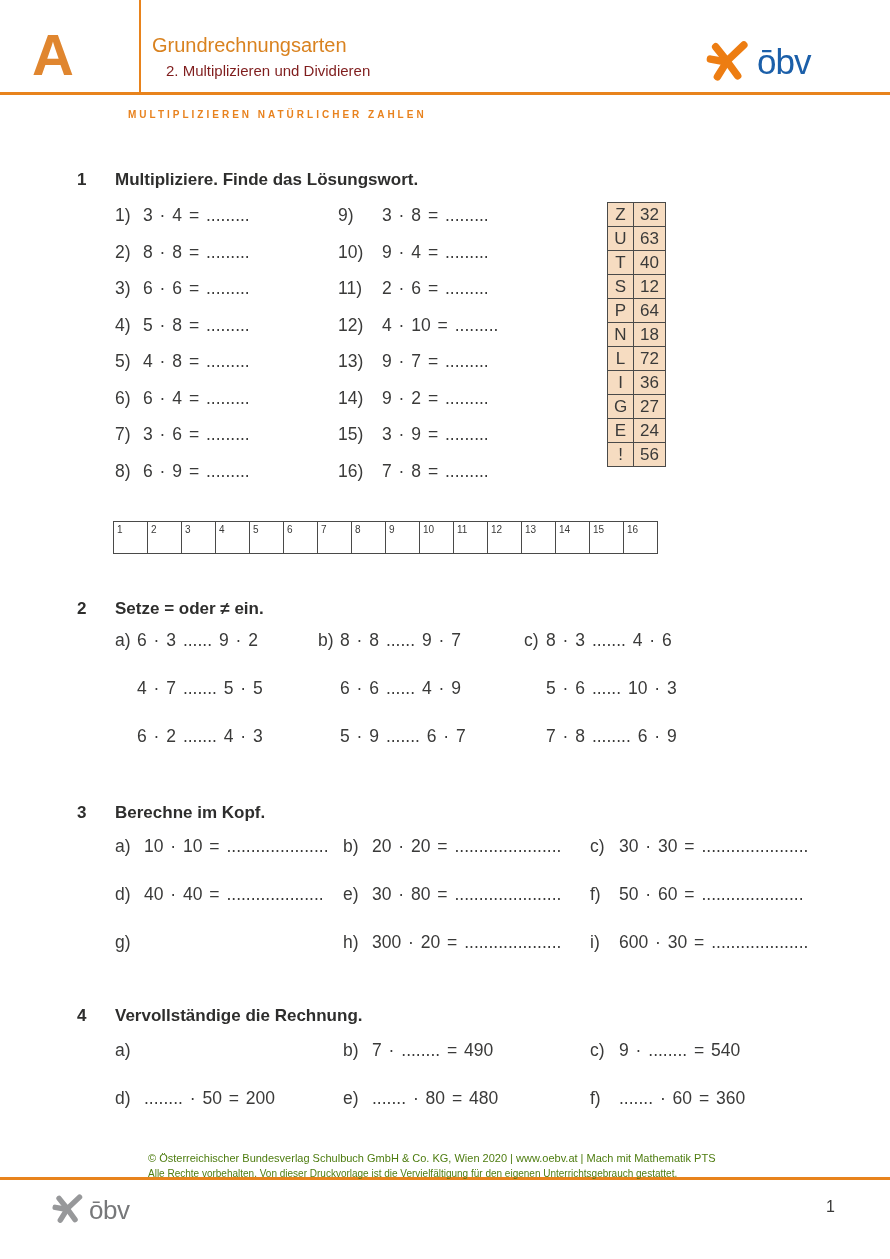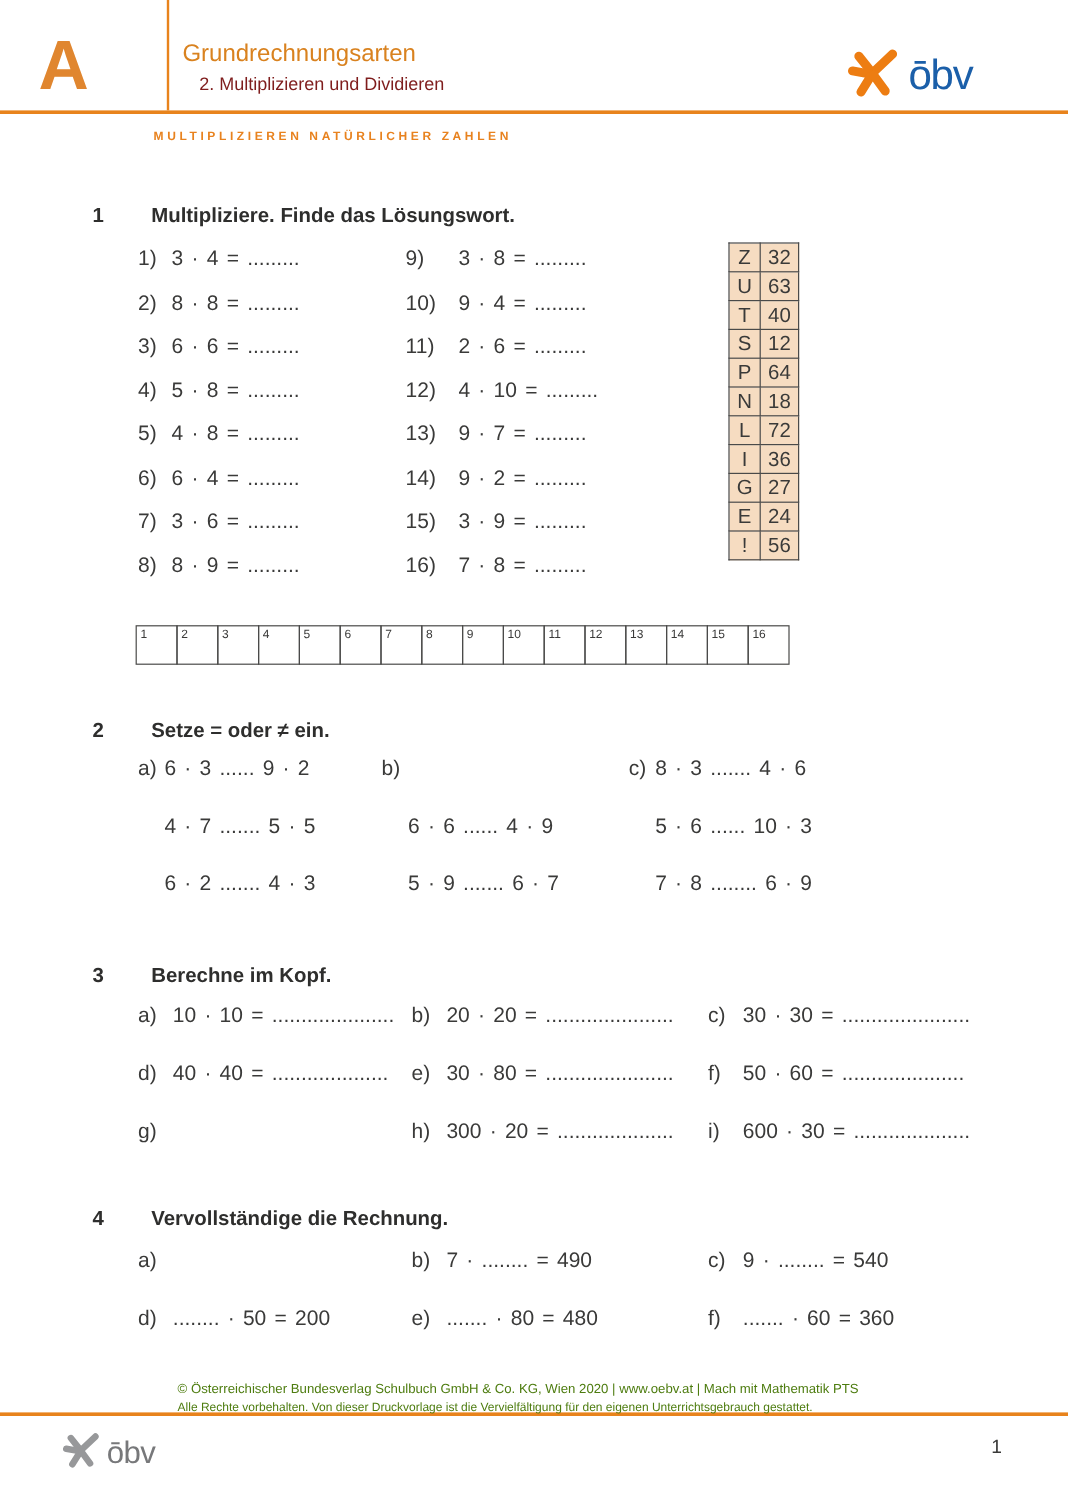--- a/index.html
+++ b/index.html
@@ -18,21 +18,21 @@
   .logo     { position:absolute; display:flex; align-items:center; }
   .logo-header { left:706px; top:38px; gap:7px; }
   .logo-header .logo-text { font-size:35px; color:#1b5fa9; font-weight:500; letter-spacing:-1px; }
   .logo-footer { left:52px; top:1192px; gap:5px; }
   .logo-footer .logo-text { font-size:26px; color:#77787a; font-weight:500; letter-spacing:-0.5px; }
   
   .section-heading { position:absolute; left:115px; top:109px; font-size:10px; font-weight:bold;
                      letter-spacing:3px; color:#e8821e;margin-left:13px; }
   
   .ex-num   { position:absolute; left:77px; font-size:17px; font-weight:bold; color:#2e2e2d; }
-  .ex-title { position:absolute; left:115px; font-size:17px; font-weight:bold; color:#2e2e2d;margin-left:11px; }
+  .ex-title { position:absolute; left:115px; font-size:17px; font-weight:bold; color:#2e2e2d; }
   .prob-col { position:absolute; display:flex; flex-direction:column; }
   .prob { height:36.5px; display:flex; font-size:17.5px; word-spacing:2px; }
   .prob .num  { flex:none; }
   .col-left .num  { width:28px; }
   .col-right .num { width:44px; }
   
   .letter-table { position:absolute; left:607px; top:202px; border-collapse:collapse; }
   .letter-table td { border:1px solid #4a4a49; background:#f6dcc1; width:26px; height:24px;
                      text-align:center; font-size:17px; color:#3a3a39; }
   .letter-table td.val { width:32px; }
@@ -114,21 +114,21 @@
     <div class="prob">
         <span class="num">6)</span>
         <span class="expr">6 · 4 = .........</span>
       </div>
     <div class="prob">
         <span class="num">7)</span>
         <span class="expr">3 · 6 = .........</span>
       </div>
     <div class="prob">
         <span class="num">8)</span>
-        <span class="expr">8 · 9 = .........</span>
+        <span class="expr">6 · 9 = .........</span>
       </div>
   </div>
 
   <div class="prob-col col-right" style="left:338px; top:205px">
     <div class="prob">
         <span class="num">9)</span>
         <span class="expr">3 · 8 = .........</span>
       </div>
     <div class="prob">
         <span class="num">10)</span>
@@ -239,20 +239,21 @@
     <div class="ex2-row indent">
         <span>4 · 7 ....... 5 · 5</span>
       </div>
     <div class="ex2-row indent">
         <span>6 · 2 ....... 4 · 3</span>
       </div>
   </div>
   <div class="ex2-col" style="left:318px; top:630px">
     <div class="ex2-row">
         <span class="lbl">b)</span>
+        <span>8 · 8 ...... 9 · 7</span>
       </div>
     <div class="ex2-row indent">
         <span>6 · 6 ...... 4 · 9</span>
       </div>
     <div class="ex2-row indent">
         <span>5 · 9 ....... 6 · 7</span>
       </div>
   </div>
   <div class="ex2-col" style="left:524px; top:630px">
     <div class="ex2-row">

